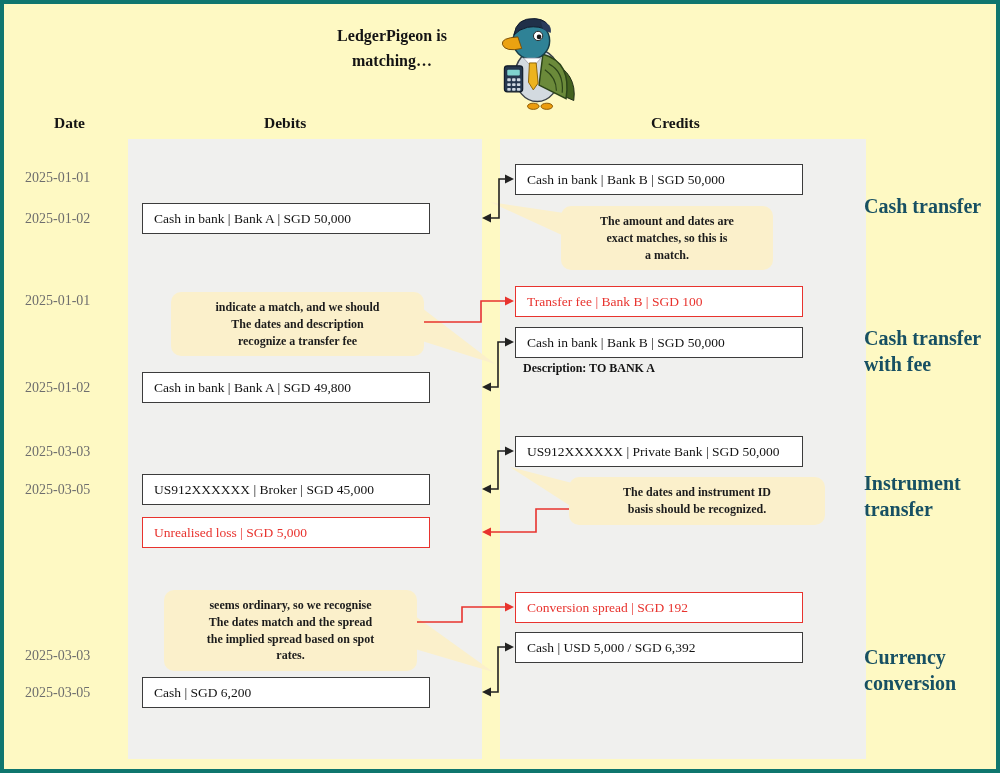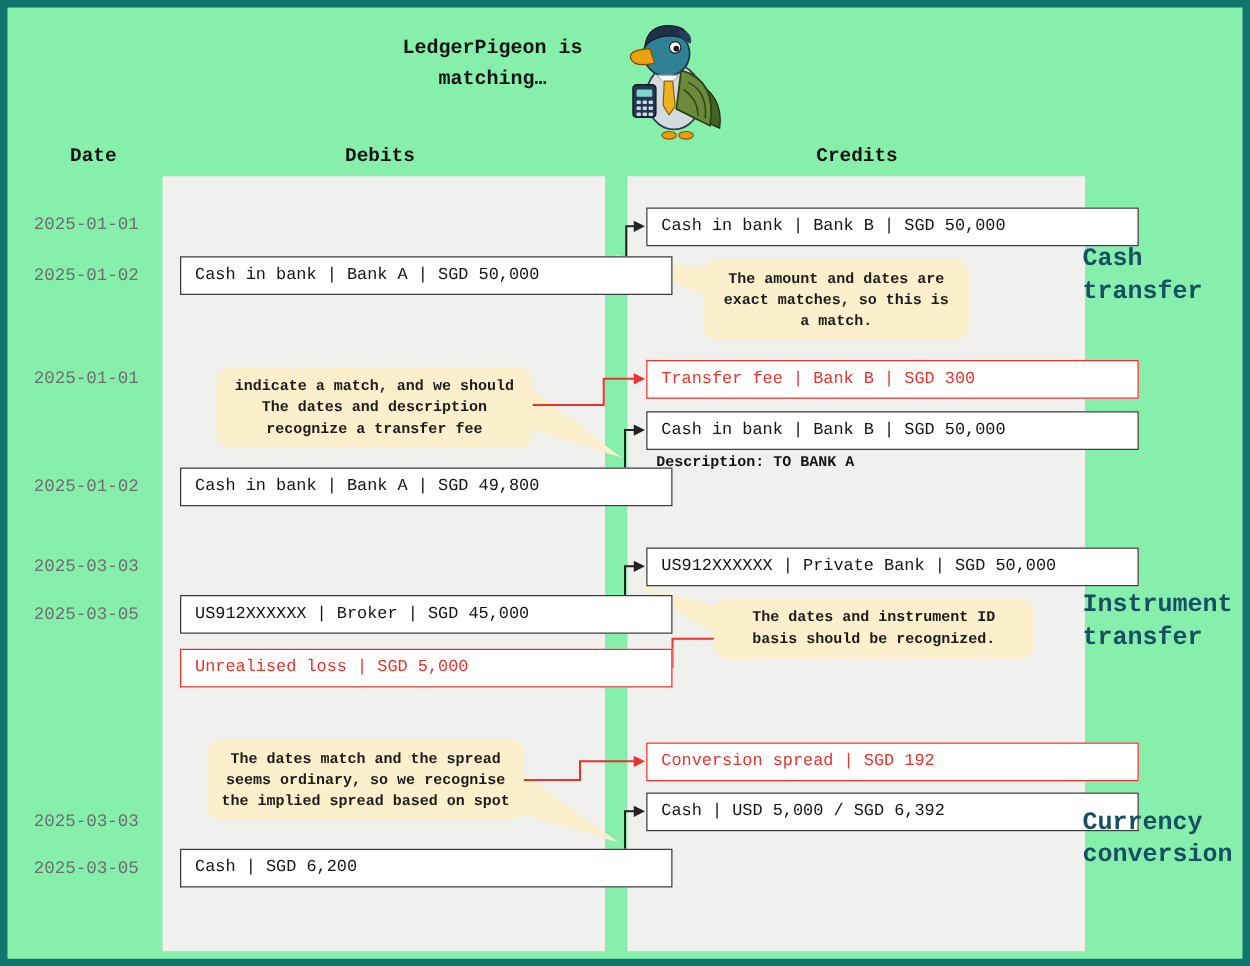--- a/index.html
+++ b/index.html
@@ -1,28 +1,28 @@
 <!DOCTYPE html>
 <html><head>
 <meta charset="utf-8">
 <style>
   html,body{margin:0;padding:0;background:#fff;}
   #canvas{
-    position:relative;width:1000px;height:773px;background:#86efac;
-    border:6px solid #0f766e;box-sizing:border-box;overflow:hidden;
-    font-family:Liberation Mono, monospace;color:#141414;
+    position:relative;width:1000px;height:773px;background:#fef9c3;
+    border:4px solid #0f766e;box-sizing:border-box;overflow:hidden;
+    font-family:Liberation Serif, serif;color:#141414;
   }
   .panel{position:absolute;top:135px;height:620px;background:#f0f0ee;}
   #panel-debits{left:124px;width:354px;}
   #panel-credits{left:496px;width:366px;}
   .title{position:absolute;left:255px;top:20px;width:266px;text-align:center;
     font-weight:bold;font-size:16px;line-height:1.55;}
   .hdr{position:absolute;top:110px;font-weight:bold;font-size:15.5px;}
   .date{position:absolute;left:21px;color:#6e6e6e;font-size:14px;white-space:nowrap;}
-  .entry{position:absolute;width:394px;height:31px;background:#fff;
+  .entry{position:absolute;width:288px;height:31px;background:#fff;
     border:1.6px solid #3c3c3c;box-sizing:border-box;display:flex;align-items:center;
     padding-left:11px;font-size:13.5px;white-space:nowrap;}
   .entry.red{border-color:#e8332e;color:#e8332e;}
   .entry.credit{left:511px;}
   .entry.debit{left:138px;}
   .desc{position:absolute;left:519px;top:357px;font-size:12px;font-weight:bold;white-space:nowrap;}
   .callout{position:absolute;background:#fbf0cb;border-radius:10px;padding:7px 10px;
     font-size:12px;line-height:1.4;text-align:center;color:#1c1c1c;font-weight:bold;box-sizing:border-box;}
   .callout .cl{display:block;white-space:nowrap;}
   .grouplabel{position:absolute;left:860px;width:118px;color:#175063;
@@ -67,21 +67,21 @@
       <rect x="15" y="78" width="3.6" height="3" rx="0.8"></rect>
         <rect x="20" y="78" width="3.6" height="3" rx="0.8"></rect>
         <rect x="25" y="78" width="3.6" height="3" rx="0.8"></rect>
       <rect x="15" y="83" width="3.6" height="3" rx="0.8"></rect>
         <rect x="20" y="83" width="3.6" height="3" rx="0.8"></rect>
         <rect x="25" y="83" width="3.6" height="3" rx="0.8"></rect>
     </g>
   </svg>
 
   <div class="hdr" style="left:50px">Date</div>
-  <div class="hdr" style="left:270px">Debits</div>
+  <div class="hdr" style="left:260px">Debits</div>
   <div class="hdr" style="left:647px">Credits</div>
 
   <div class="date" style="top:166px">2025-01-01</div>
   <div class="date" style="top:207px">2025-01-02</div>
   <div class="date" style="top:289px">2025-01-01</div>
   <div class="date" style="top:376px">2025-01-02</div>
   <div class="date" style="top:440px">2025-03-03</div>
   <div class="date" style="top:478px">2025-03-05</div>
   <div class="date" style="top:644px">2025-03-03</div>
   <div class="date" style="top:681px">2025-03-05</div>
@@ -124,42 +124,44 @@
 
   <div class="entry credit" style="top:160px">Cash in bank | Bank B | SGD 50,000</div>
   <div class="entry debit" style="top:199px">Cash in bank | Bank A | SGD 50,000</div>
   <div class="callout" style="left:557px;top:202px;width:212px">
     <span class="cl">The amount and dates are</span>
     <span class="cl">exact matches, so this is</span>
     <span class="cl">a match.</span>
   </div>
   <div class="grouplabel" style="top:189px">Cash transfer</div>
 
-  <div class="entry credit red" style="top:282px">Transfer fee | Bank B | SGD 300</div>
+  <div class="entry credit red" style="top:282px">Transfer fee | Bank B | SGD 100</div>
   <div class="entry credit" style="top:323px">Cash in bank | Bank B | SGD 50,000</div>
   <div class="desc">Description: TO BANK A</div>
   <div class="entry debit" style="top:368px">Cash in bank | Bank A | SGD 49,800</div>
   <div class="callout" style="left:167px;top:288px;width:253px">
     <span class="cl">indicate a match, and we should</span>
     <span class="cl">The dates and description</span>
     <span class="cl">recognize a transfer fee</span>
   </div>
+  <div class="grouplabel" style="top:321px">Cash transfer with fee</div>
 
   <div class="entry credit" style="top:432px">US912XXXXXX | Private Bank | SGD 50,000</div>
   <div class="entry debit" style="top:470px">US912XXXXXX | Broker | SGD 45,000</div>
   <div class="entry debit red" style="top:513px">Unrealised loss | SGD 5,000</div>
   <div class="callout" style="left:565px;top:473px;width:256px">
     <span class="cl">The dates and instrument ID</span>
     <span class="cl">basis should be recognized.</span>
   </div>
   <div class="grouplabel" style="top:466px">Instrument transfer</div>
 
   <div class="entry credit red" style="top:588px">Conversion spread | SGD 192</div>
   <div class="entry credit" style="top:628px">Cash | USD 5,000 / SGD 6,392</div>
   <div class="entry debit" style="top:673px">Cash | SGD 6,200</div>
   <div class="callout" style="left:160px;top:586px;width:253px">
+    <span class="cl">seems ordinary, so we recognise</span>
     <span class="cl">The dates match and the spread</span>
-    <span class="cl">seems ordinary, so we recognise</span>
     <span class="cl">the implied spread based on spot</span>
+    <span class="cl">rates.</span>
   </div>
   <div class="grouplabel" style="top:640px">Currency conversion</div>
 
 </div>
 
 </body></html>

